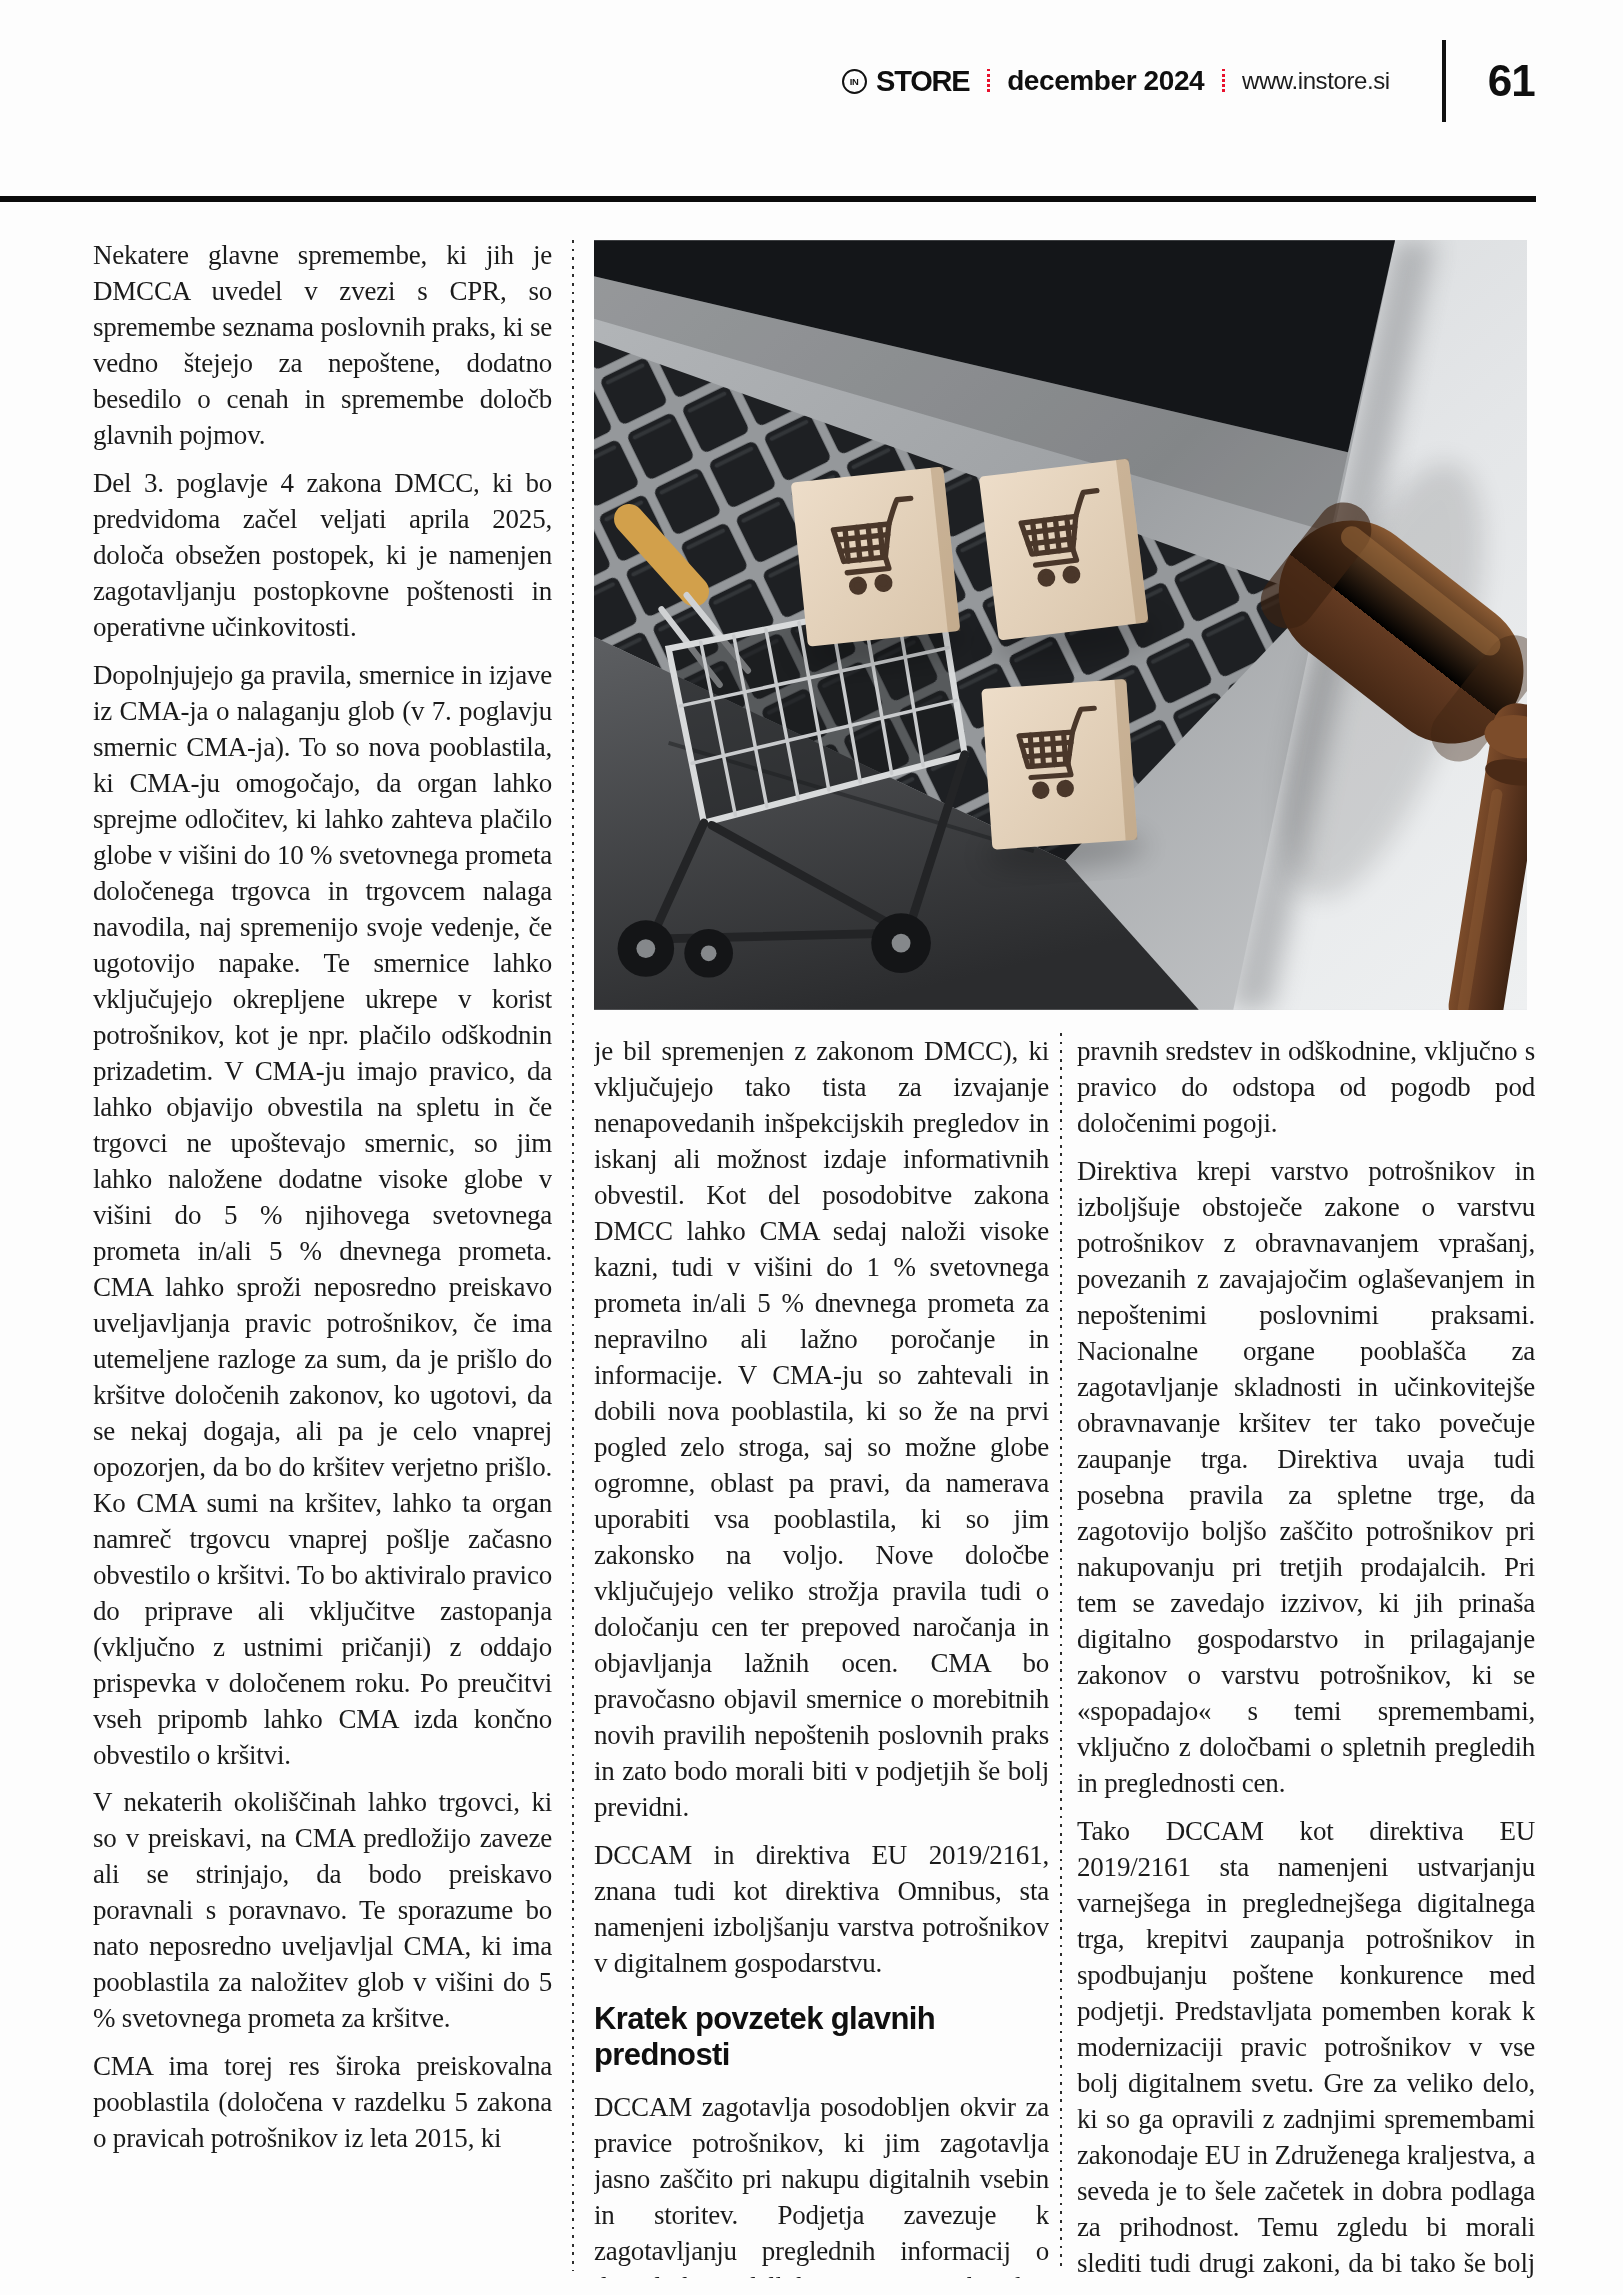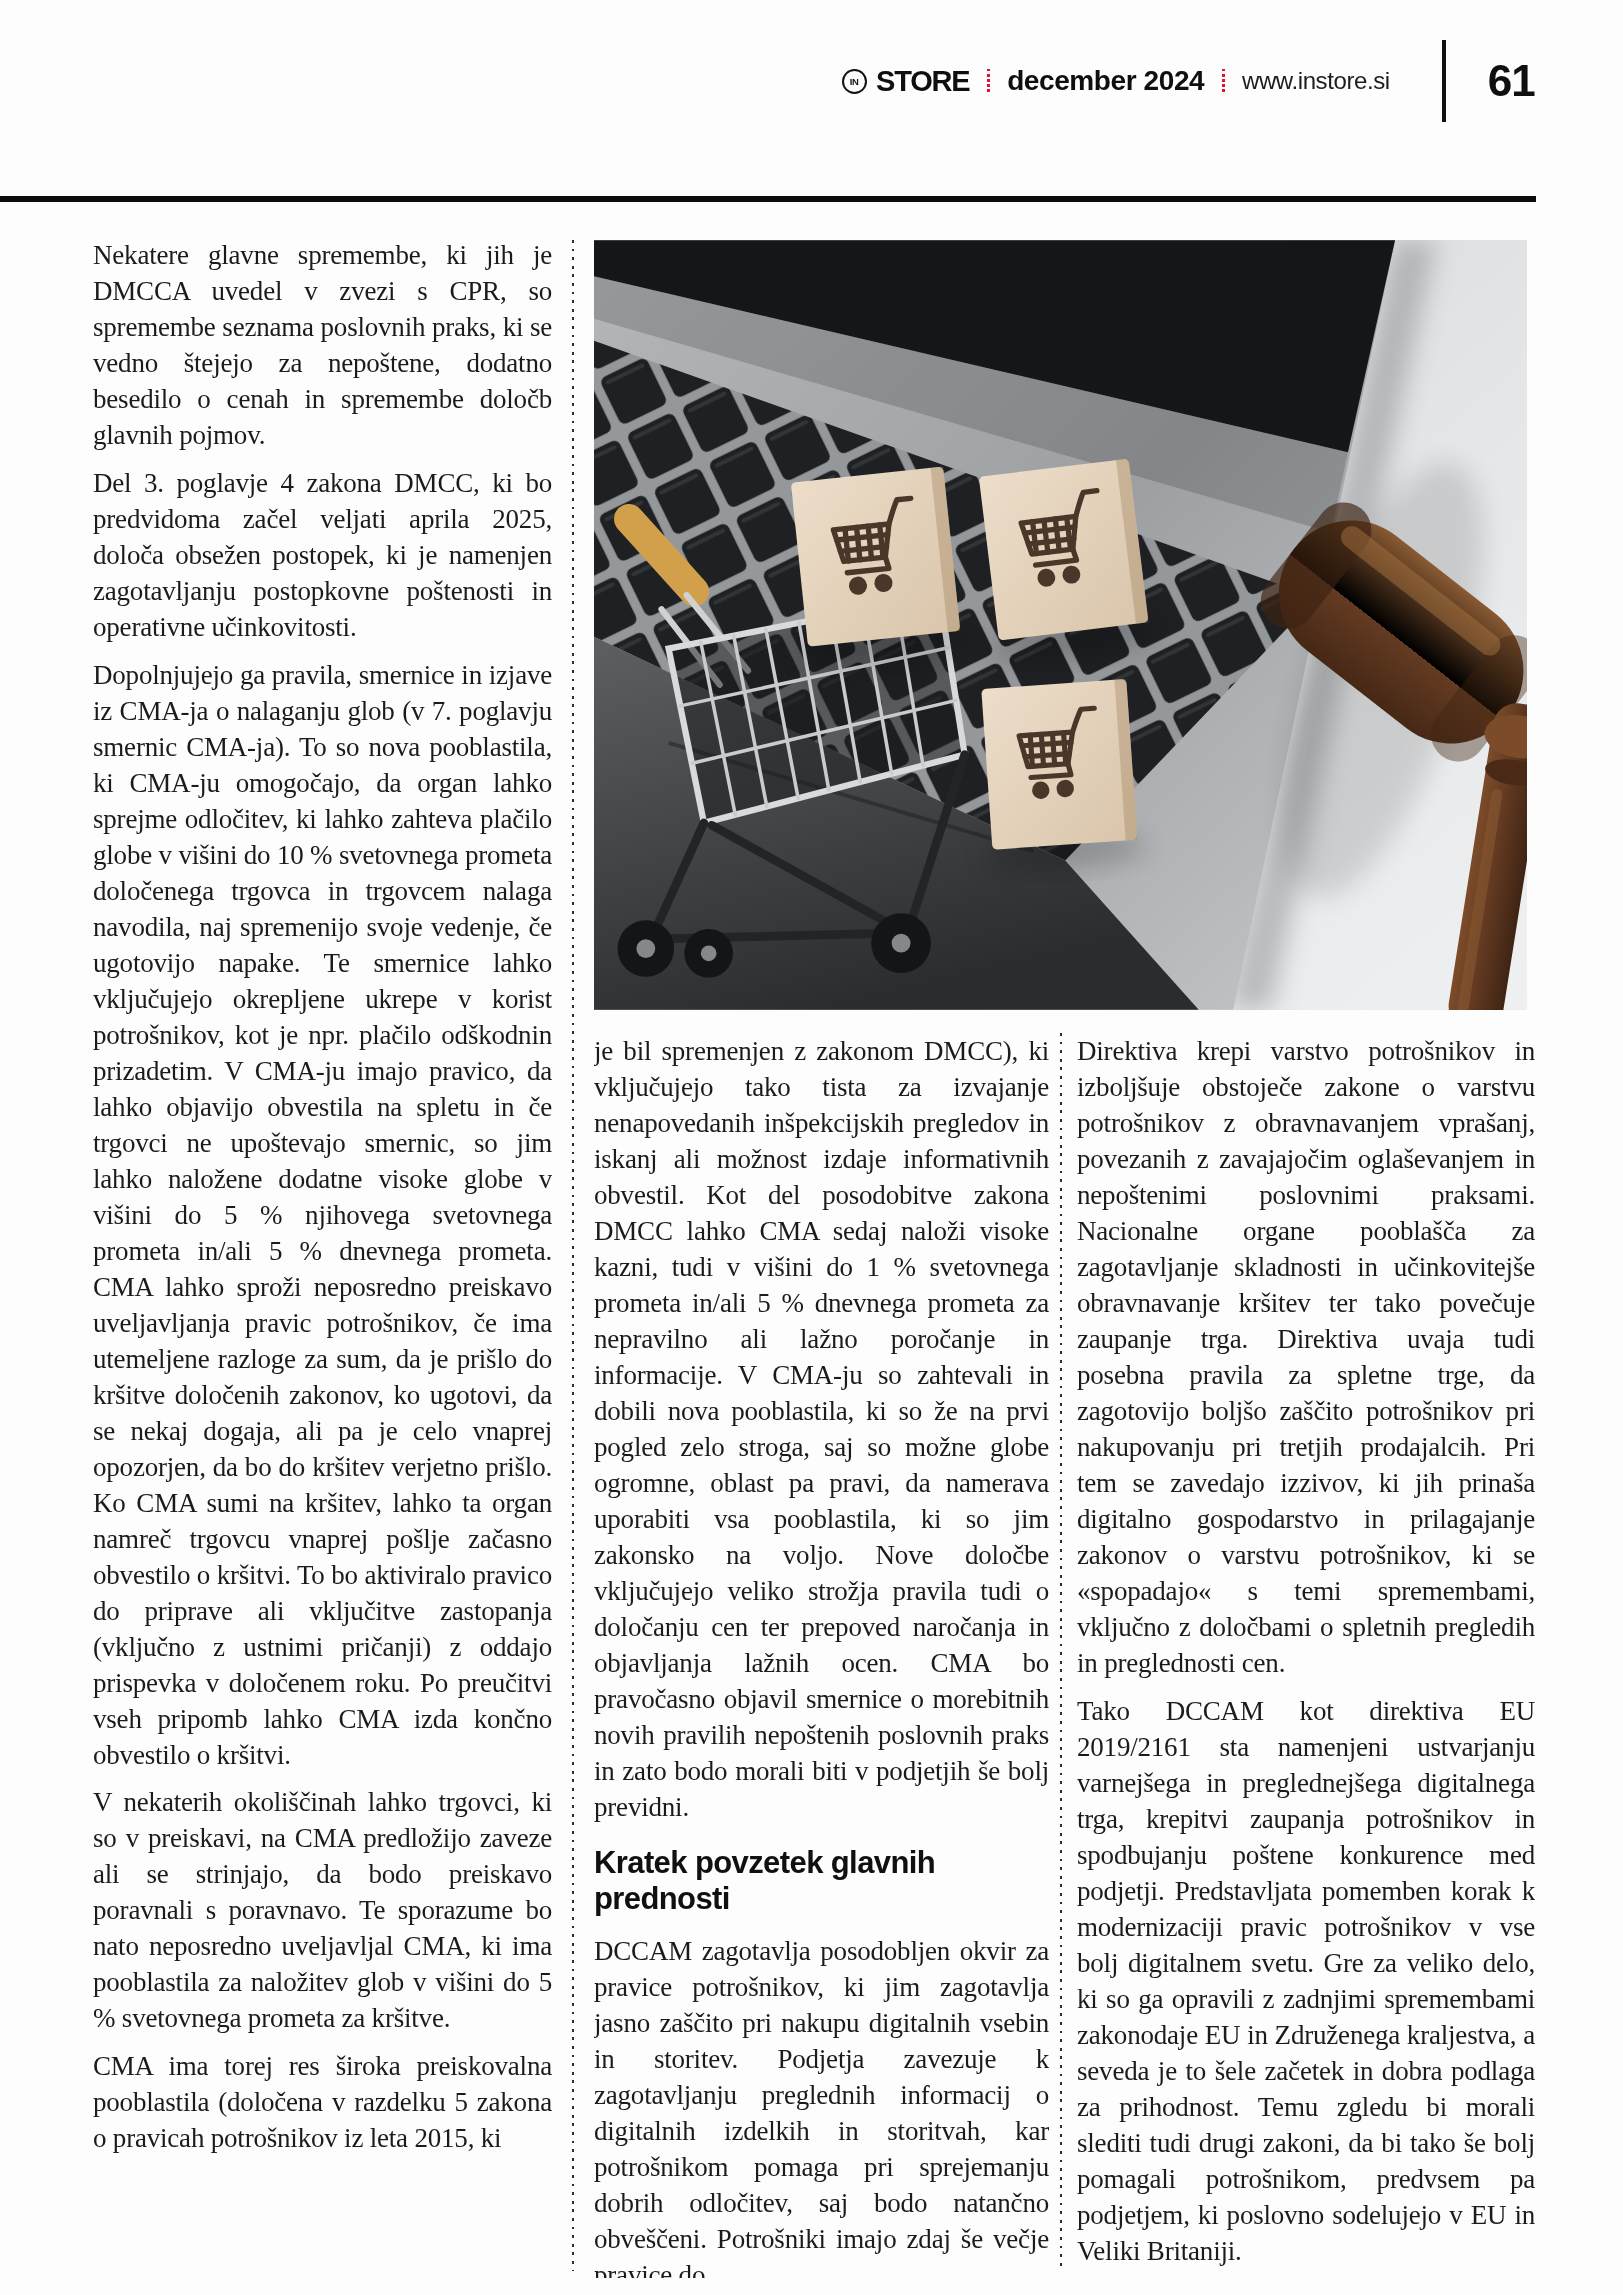--- a/index.html
+++ b/index.html
@@ -202,29 +202,31 @@
     <p class="para">Nekatere glavne spremembe, ki jih je DMCCA uvedel v zvezi s CPR, so spremembe seznama poslovnih praks, ki se vedno štejejo za nepoštene, dodatno besedilo o cenah in spremembe določb glavnih pojmov.</p>
     <p class="para">Del 3. poglavje 4 zakona DMCC, ki bo predvidoma začel veljati aprila 2025, določa obsežen postopek, ki je namenjen zagotavljanju postopkovne poštenosti in operativne učinkovitosti.</p>
     <p class="para">Dopolnjujejo ga pravila, smernice in izjave iz CMA-ja o nalaganju glob (v 7. poglavju smernic CMA-ja). To so nova pooblastila, ki CMA-ju omogočajo, da organ lahko sprejme odločitev, ki lahko zahteva plačilo globe v višini do 10 % svetovnega prometa določenega trgovca in trgovcem nalaga navodila, naj spremenijo svoje vedenje, če ugotovijo napake. Te smernice lahko vključujejo okrepljene ukrepe v korist potrošnikov, kot je npr. plačilo odškodnin prizadetim. V CMA-ju imajo pravico, da lahko objavijo obvestila na spletu in če trgovci ne upoštevajo smernic, so jim lahko naložene dodatne visoke globe v višini do 5 % njihovega svetovnega prometa in/ali 5 % dnevnega prometa. CMA lahko sproži neposredno preiskavo uveljavljanja pravic potrošnikov, če ima utemeljene razloge za sum, da je prišlo do kršitve določenih zakonov, ko ugotovi, da se nekaj dogaja, ali pa je celo vnaprej opozorjen, da bo do kršitev verjetno prišlo. Ko CMA sumi na kršitev, lahko ta organ namreč trgovcu vnaprej pošlje začasno obvestilo o kršitvi. To bo aktiviralo pravico do priprave ali vključitve zastopanja (vključno z ustnimi pričanji) z oddajo prispevka v določenem roku. Po preučitvi vseh pripomb lahko CMA izda končno obvestilo o kršitvi.</p>
     <p class="para">V nekaterih okoliščinah lahko trgovci, ki so v preiskavi, na CMA predložijo zaveze ali se strinjajo, da bodo preiskavo poravnali s poravnavo. Te sporazume bo nato neposredno uveljavljal CMA, ki ima pooblastila za naložitev glob v višini do 5 % svetovnega prometa za kršitve.</p>
     <p class="para">CMA ima torej res široka preiskovalna pooblastila (določena v razdelku 5 zakona o pravicah potrošnikov iz leta 2015, ki</p>
   </div>
 
 <div class="col" id="col2">
   <div>
       <p class="para">je bil spremenjen z zakonom DMCC), ki vključujejo tako tista za izvajanje nenapovedanih inšpekcijskih pregledov in iskanj ali možnost izdaje informativnih obvestil. Kot del posodobitve zakona DMCC lahko CMA sedaj naloži visoke kazni, tudi v višini do 1 % svetovnega prometa in/ali 5 % dnevnega prometa za nepravilno ali lažno poročanje in informacije. V CMA-ju so zahtevali in dobili nova pooblastila, ki so že na prvi pogled zelo stroga, saj so možne globe ogromne, oblast pa pravi, da namerava uporabiti vsa pooblastila, ki so jim zakonsko na voljo. Nove določbe vključujejo veliko strožja pravila tudi o določanju cen ter prepoved naročanja in objavljanja lažnih ocen. CMA bo pravočasno objavil smernice o morebitnih novih pravilih nepoštenih poslovnih praks in zato bodo morali biti v podjetjih še bolj previdni.</p>
+      <p class="para">DCCAM in direktiva EU 2019/2161, znana tudi kot direktiva Omnibus, sta namenjeni izboljšanju varstva potrošnikov v digitalnem gospodarstvu.</p>
     </div>
   <h2 class="section-heading">Kratek povzetek glavnih prednosti</h2>
   <div>
       <p class="para">DCCAM zagotavlja posodobljen okvir za pravice potrošnikov, ki jim zagotavlja jasno zaščito pri nakupu digitalnih vsebin in storitev. Podjetja zavezuje k zagotavljanju preglednih informacij o digitalnih izdelkih in storitvah, kar potrošnikom pomaga pri sprejemanju dobrih odločitev, saj bodo natančno obveščeni. Potrošniki imajo zdaj še večje pravice do</p>
     </div>
 </div>
 
 <div class="col" id="col3">
   <div>
+      <p class="para">pravnih sredstev in odškodnine, vključno s pravico do odstopa od pogodb pod določenimi pogoji.</p>
       <p class="para">Direktiva krepi varstvo potrošnikov in izboljšuje obstoječe zakone o varstvu potrošnikov z obravnavanjem vprašanj, povezanih z zavajajočim oglaševanjem in nepoštenimi poslovnimi praksami. Nacionalne organe pooblašča za zagotavljanje skladnosti in učinkovitejše obravnavanje kršitev ter tako povečuje zaupanje trga. Direktiva uvaja tudi posebna pravila za spletne trge, da zagotovijo boljšo zaščito potrošnikov pri nakupovanju pri tretjih prodajalcih. Pri tem se zavedajo izzivov, ki jih prinaša digitalno gospodarstvo in prilagajanje zakonov o varstvu potrošnikov, ki se «spopadajo« s temi spremembami, vključno z določbami o spletnih pregledih in preglednosti cen.</p>
     </div>
   <p class="para lastpara">
     <span>Tako DCCAM kot direktiva EU 2019/2161 sta namenjeni ustvarjanju varnejšega in preglednejšega digitalnega trga, krepitvi zaupanja potrošnikov in spodbujanju poštene konkurence med podjetji. Predstavljata pomemben korak k modernizaciji pravic potrošnikov v vse bolj digitalnem svetu. Gre za veliko delo, ki so ga opravili z zadnjimi spremembami zakonodaje EU in Združenega kraljestva, a seveda je to šele začetek in dobra podlaga za prihodnost. Temu zgledu bi morali slediti tudi drugi zakoni, da bi tako še bolj pomagali potrošnikom, predvsem pa podjetjem, ki poslovno sodelujejo v EU in Veliki Britaniji.</span>
     
   </p>
 </div>
 
 <div class="divider" id="divider1"></div>
 <div class="divider" id="divider2"></div>

